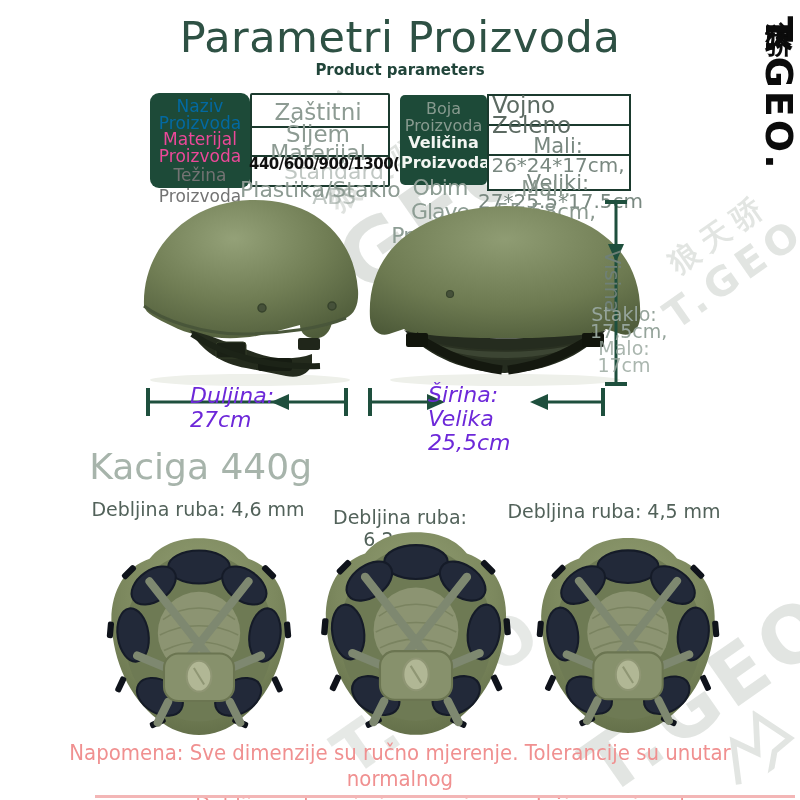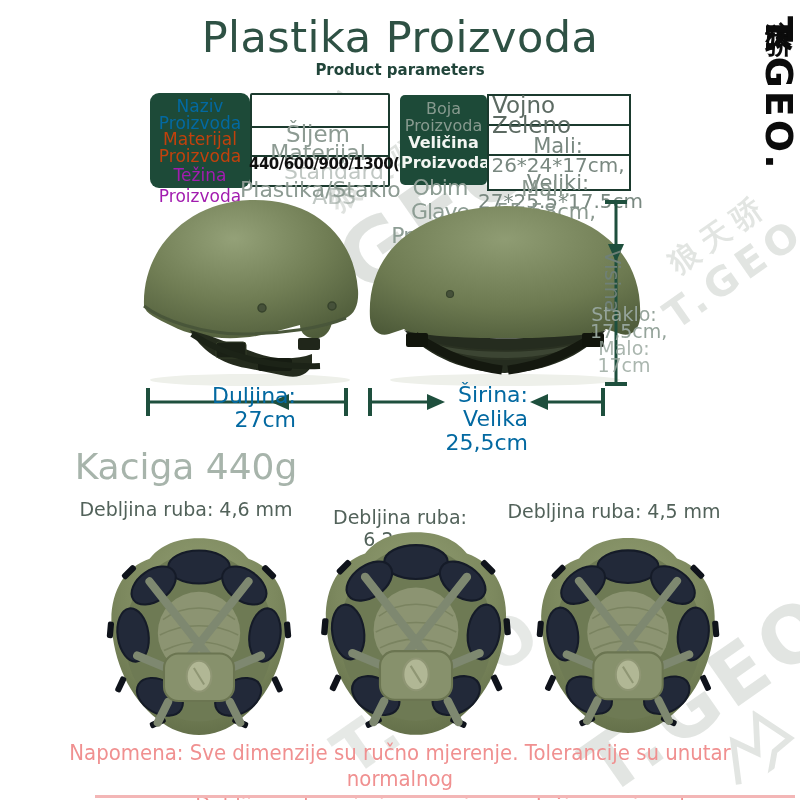--- a/index.html
+++ b/index.html
@@ -36,34 +36,34 @@
   .glabel{text-align:center;color:#0369a1;line-height:17px;}
   .vbox{background:#fff;border:2px solid #1b3a2e;}
   .vbox-left{left:250px;top:93px;width:136px;height:90px;border-radius:2px;}
   .vbox-right{left:487px;top:94px;width:140px;height:93px;}
   .vdiv{height:2px;background:#1b3a2e;}
   .cellline{text-align:center;color:#8d9b93;}
   .weight{left:249px;top:155px;width:140px;text-align:center;font-size:15px;font-weight:bold;color:#101010;letter-spacing:-.5px;}
   .obim{left:384px;top:176px;width:112px;text-align:center;font-size:22px;line-height:24px;color:#8d9d94;letter-spacing:-1px;}
 
   
-  .dim-text{color:#0369a1;text-align:right;}
+  .dim-text{color:#6d28d9;text-align:left;font-style:italic;}
   .dim-len{left:190px;top:384px;width:106px;font-size:22px;line-height:24px;}
   .dim-sir{left:428px;top:383px;width:100px;font-size:22px;line-height:24px;}
   .dim-vis{left:600px;top:250px;writing-mode:vertical-rl;font-size:21px;color:#6f8077;}
   .dim-visvals{left:590px;top:306px;width:68px;font-size:19px;line-height:17px;color:#95a49b;text-align:center;}
   .fade1{opacity:.8;} .fade2{opacity:.6;}
 
   
   .var-title{font-size:36px;color:#a7b4ab;text-align:center;line-height:37px;}
   .var-sub{font-size:19px;color:#52625a;text-align:center;}
-  .vt1{left:60px;top:448px;width:252px;}
+  .vt1{left:60px;top:448px;width:252px;text-align:right;}
   .vt2{left:320px;top:432px;width:160px;}
   .vt3{left:488px;top:450px;width:252px;}
-  .vs1{left:60px;top:498px;width:252px;}
+  .vs1{left:72px;top:498px;width:252px;}
   .vs2{left:320px;top:506px;width:160px;}
   .vs3{left:488px;top:500px;width:252px;}
 
   
   .note{left:40px;top:740px;width:720px;text-align:center;color:#f09090;font-size:21px;line-height:26px;
         transform:scaleX(.94);transform-origin:50% 0;}
   .pinkline{left:95px;top:795px;width:700px;height:3px;background:#f3b6b6;}
 </style>
 </head>
 <body>
@@ -87,37 +87,38 @@
     </svg>
     <span class="wm-latin">T.GEO.</span>
   </div>
   <div class="abs wm wm4">
     <span class="wm-latin">T.GEO.</span>
     <svg width="100" height="60" viewBox="0 0 120 70">
       <polyline points="8,62 32,16 48,44 72,6 90,52 66,54 44,76" fill="none" stroke="#c6ccc6" stroke-width="7"></polyline>
     </svg>
   </div>
 
-  <div class="abs title">Plastika Proizvoda</div>
+  <div class="abs title">Parametri Proizvoda</div>
   <div class="abs subtitle">Product parameters</div>
 
   <div class="abs badge">
     <span class="badge-cjk">狼天骄</span>
     <span class="badge-latin">T.GEO.</span>
   </div>
 
   <div class="abs gbox gbox-left"></div>
   <div class="abs glabel" style="left:152px;top:98px;width:96px;font-size:17px;">Naziv Proizvoda</div>
-  <div class="abs glabel" style="left:152px;top:131px;width:96px;font-size:17px;color:#c2410c;">Materijal Proizvoda</div>
-  <div class="abs glabel" style="left:152px;top:165px;width:96px;font-size:17px;line-height:21px;color:#a21caf;">Težina Proizvoda</div>
+  <div class="abs glabel" style="left:152px;top:131px;width:96px;font-size:17px;color:#ec4899;">Materijal Proizvoda</div>
+  <div class="abs glabel" style="left:152px;top:165px;width:96px;font-size:17px;line-height:21px;color:#737373;">Težina Proizvoda</div>
 
   <div class="abs vbox vbox-left">
     <div class="vdiv" style="position:absolute;left:0;top:31px;width:100%;"></div>
     <div class="vdiv" style="position:absolute;left:0;top:60px;width:100%;"></div>
   </div>
+  <div class="abs cellline" style="left:250px;top:99px;width:136px;font-size:23px;">Zaštitni</div>
   <div class="abs cellline" style="left:250px;top:121px;width:136px;font-size:23px;">Šljem</div>
   <div class="abs cellline" style="left:250px;top:140px;width:136px;font-size:22px;">Materijal</div>
   <div class="abs cellline" style="left:266px;top:159px;width:136px;font-size:22px;opacity:.55;">Standard ABS</div>
   <div class="abs cellline" style="left:240px;top:177px;width:156px;font-size:22px;">Plastika/Staklo</div>
   <div class="abs weight">440/600/900/1300(g)</div>
 
   <div class="abs gbox gbox-right"></div>
   <div class="abs glabel" style="left:401px;top:133px;width:85px;font-size:16px;font-weight:bold;color:#f3f6f2;line-height:20px;">Veličina Proizvoda</div>
   <div class="abs glabel" style="left:401px;top:100px;width:85px;font-size:16px;color:#879a8f;">Boja Proizvoda</div>
   <div class="abs obim">Obim Glave Proizvoda</div>

